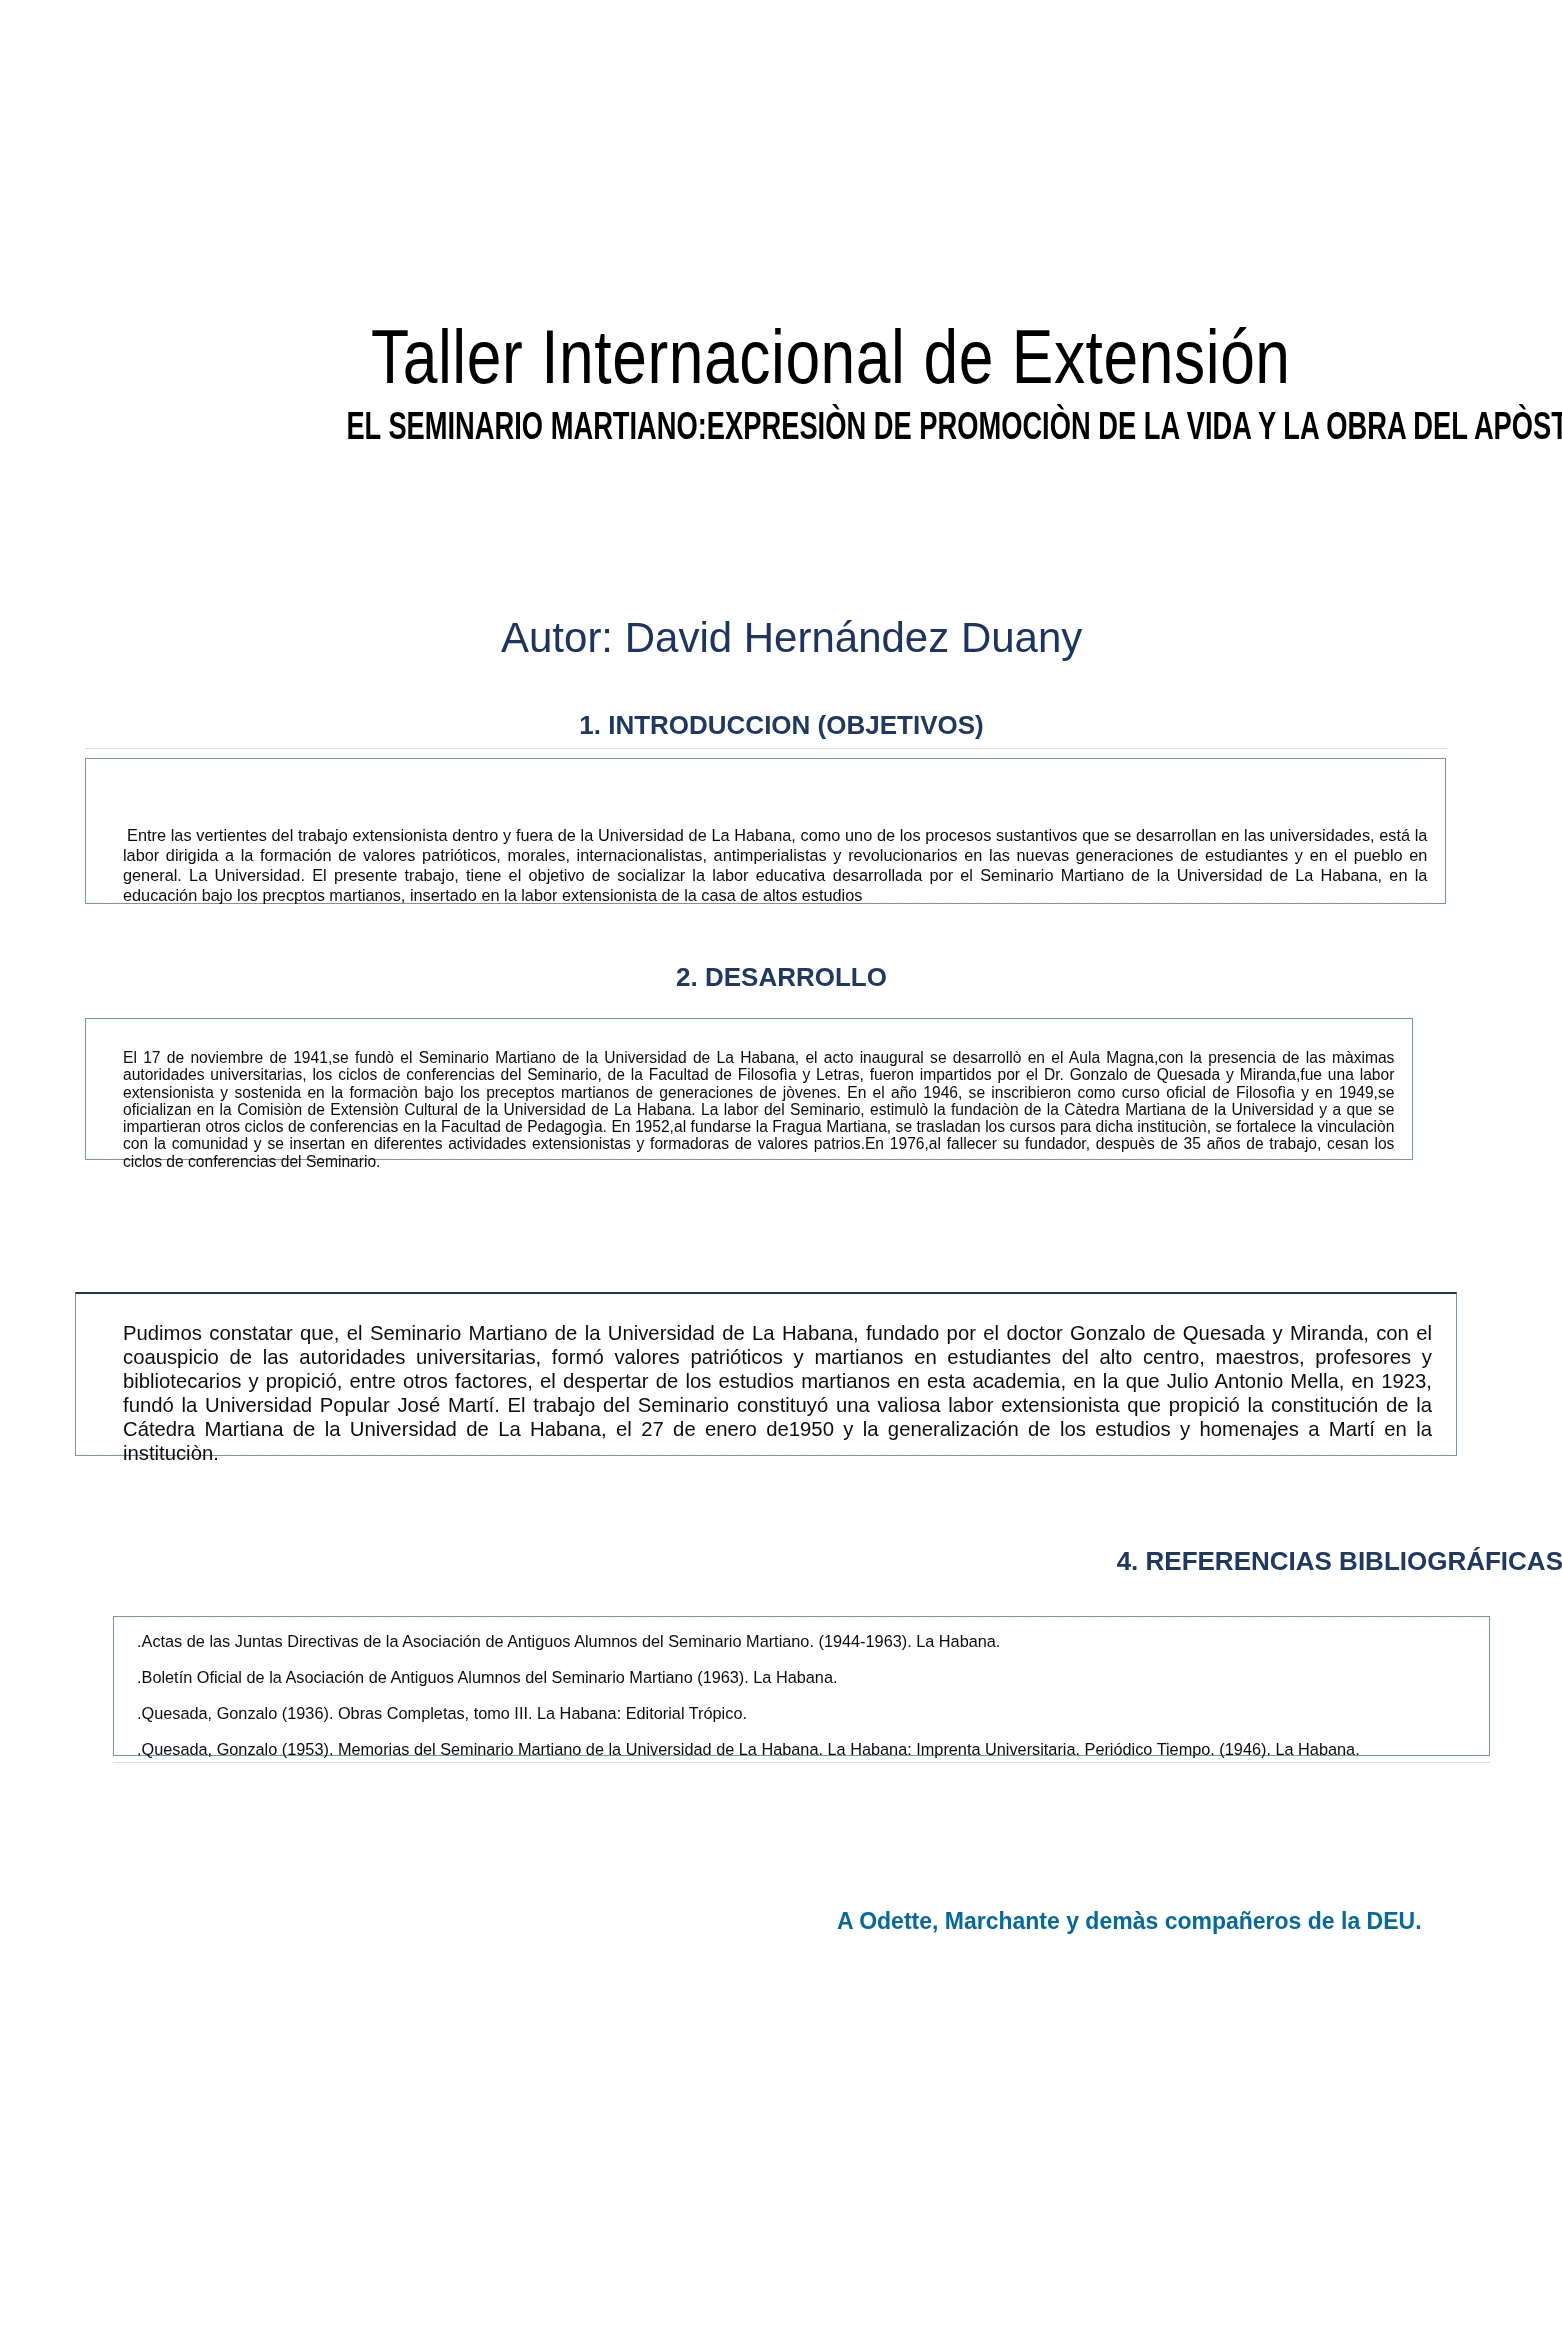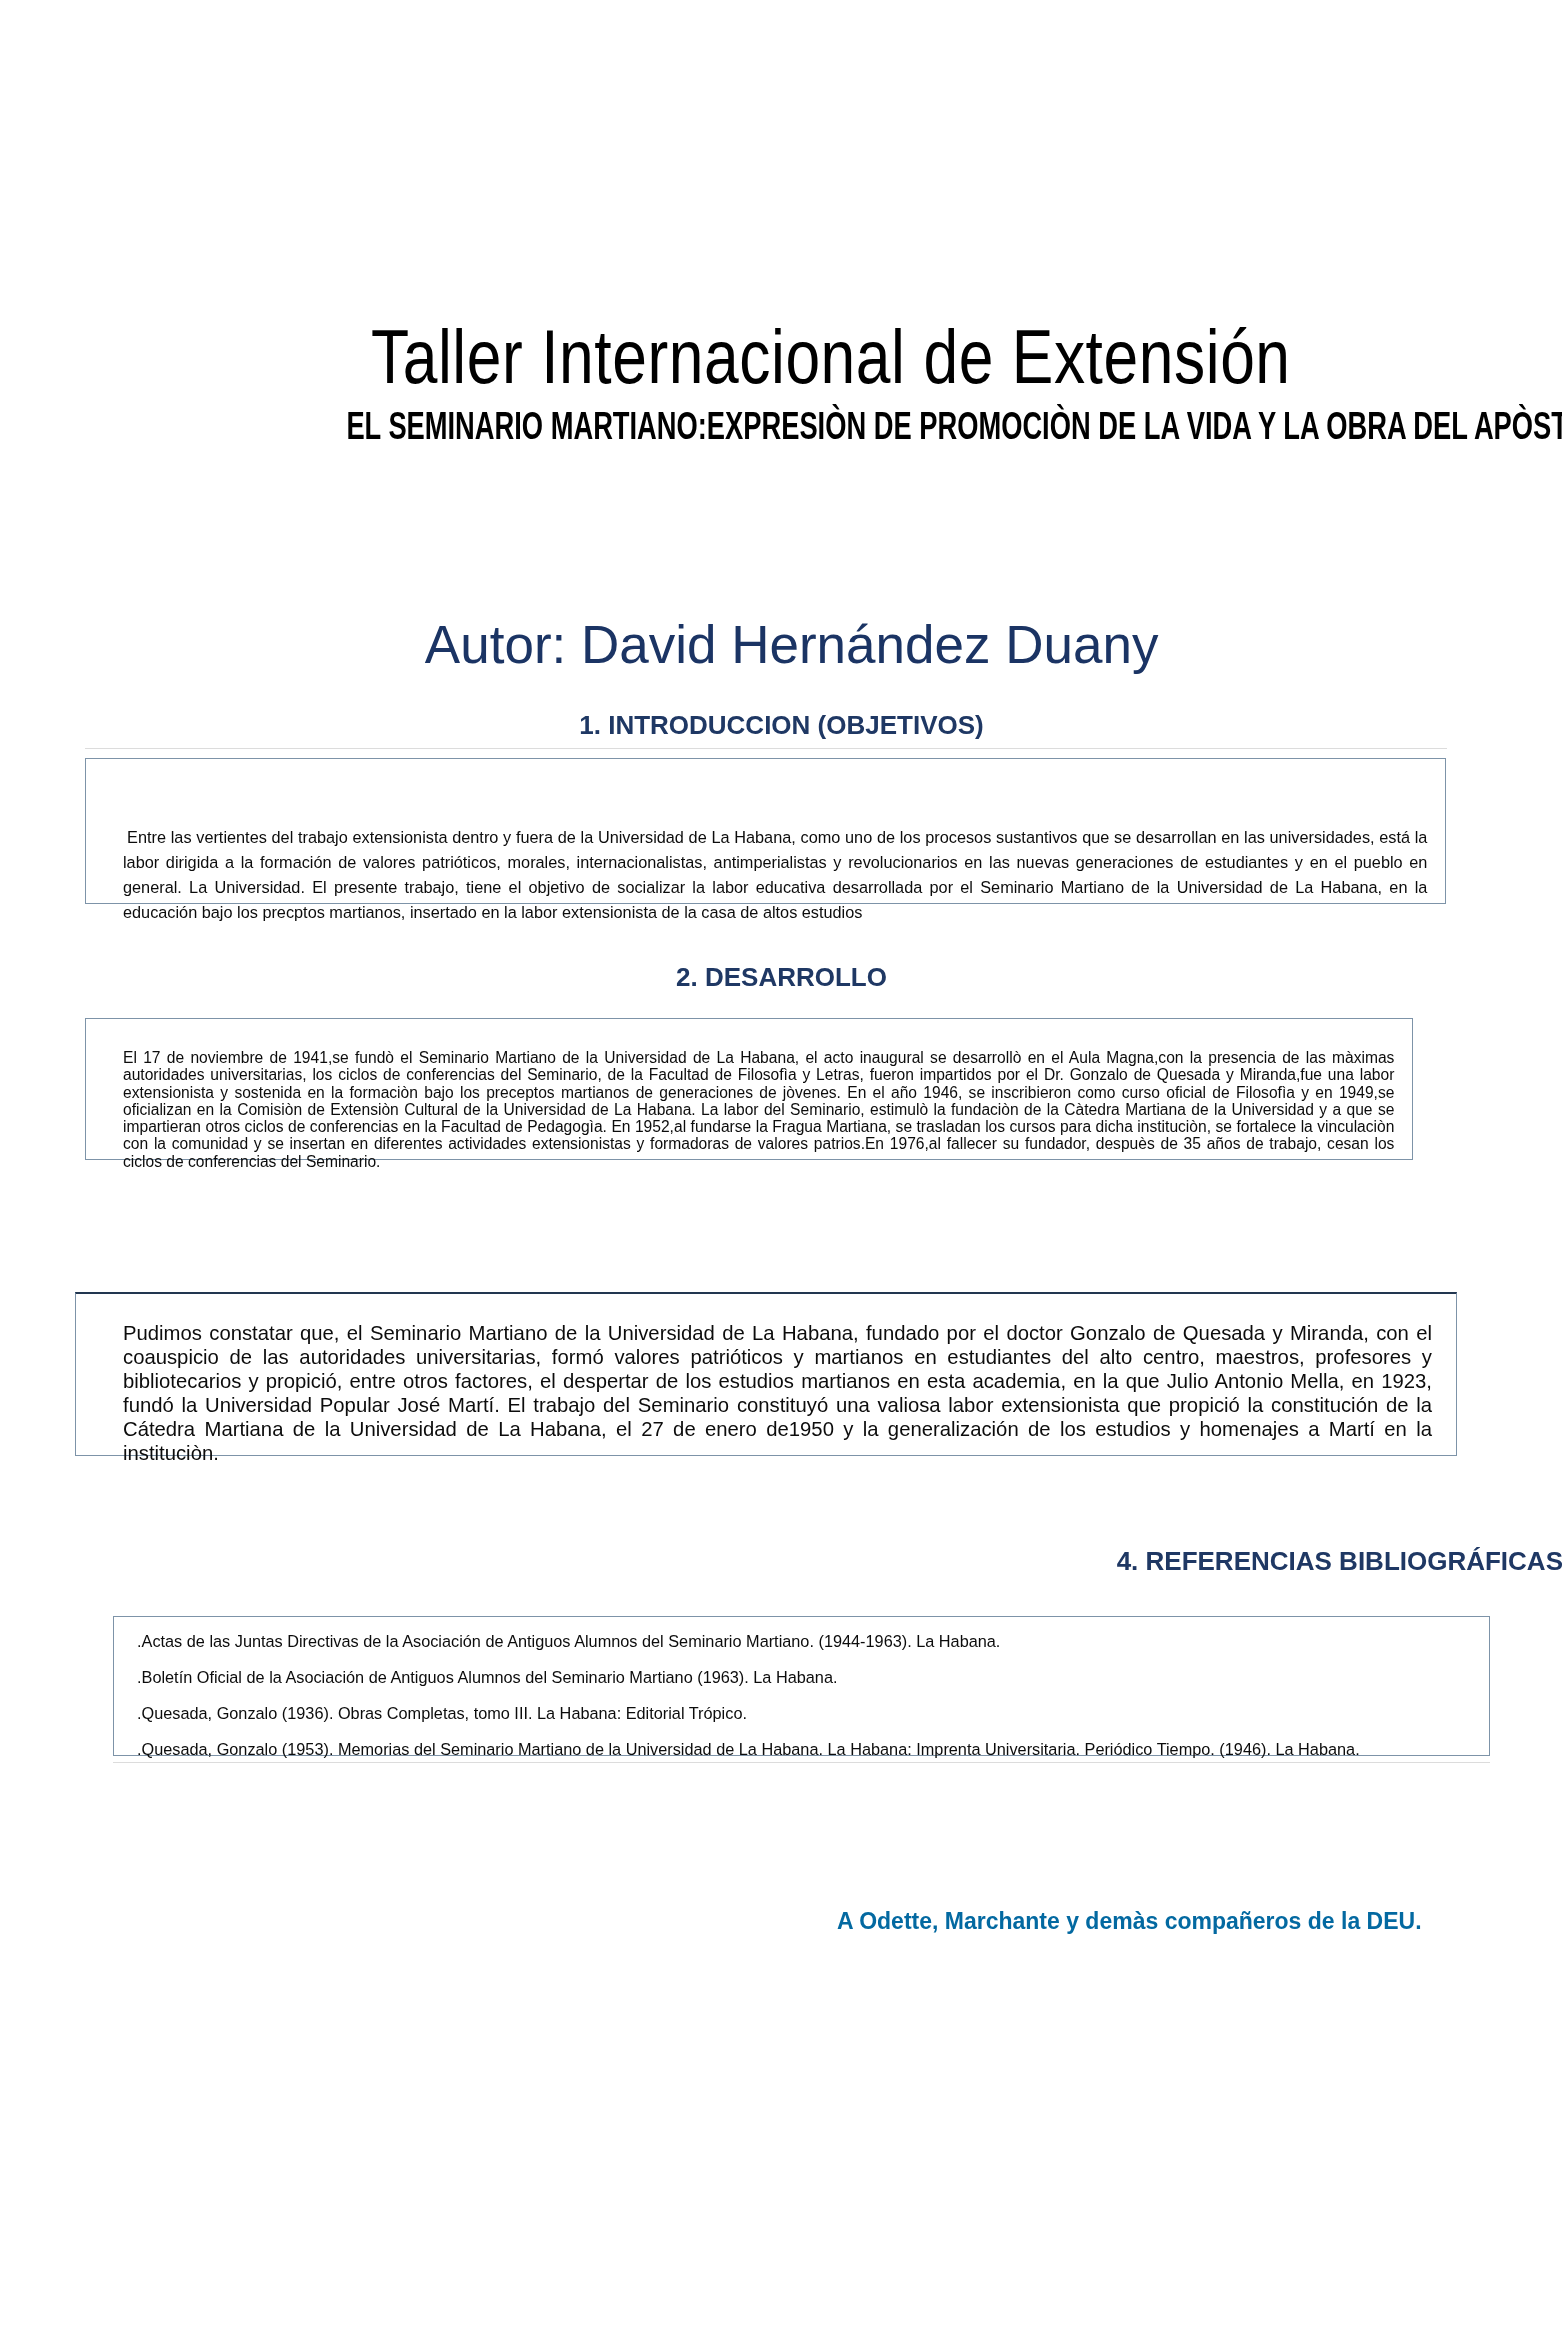--- a/index.html
+++ b/index.html
@@ -25,40 +25,40 @@
   .subtitle-span{
     display:inline-block;
     font-size:39px;
     font-weight:bold;
     color:#000000;
     white-space:nowrap;
     transform:scaleX(0.70);
     transform-origin:center;
   }
   .author-line{
-    font-size:53px;
+    font-size:42px;
     color:#1b3464;
     letter-spacing:0px;
   }
   .sec-heading{
     font-size:26px;
     font-weight:bold;
     color:#1f3864;
   }
   .box{
     position:absolute;
     border:1.4px solid #7d93a8;
     box-sizing:border-box;
     background:#ffffff;
   }
   .box p{margin:0;text-align:justify;}
   #intro-box p{
     padding:66px 17.6px 0 37px;
     font-size:16.3px;
-    line-height:25px;
+    line-height:20px;
     text-indent:4.1px;
   }
   #desarrollo-box p{
     padding:30px 17.6px 0 37px;
     font-size:15.6px;
     line-height:17.3px;
   }
   #conclusiones-box{border-top:2.7px solid #223650;}
   #conclusiones-box p{
     padding:27px 24px 0 47px;

